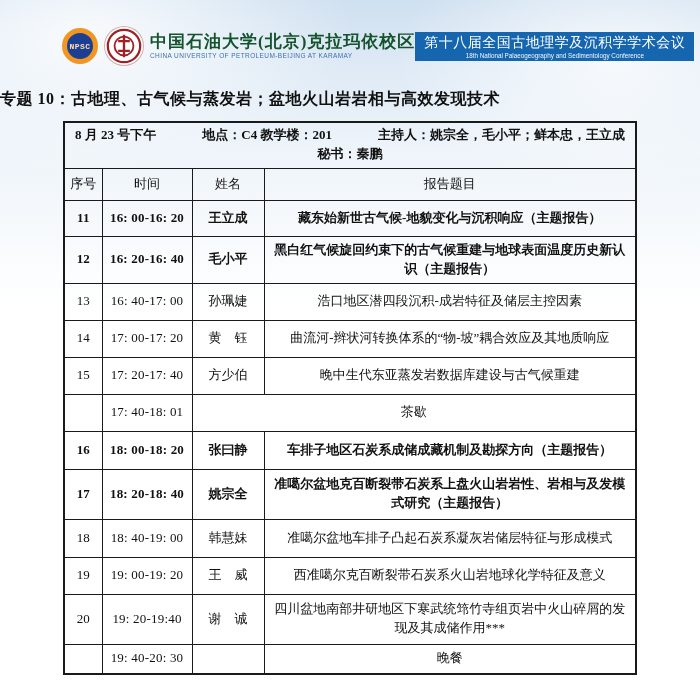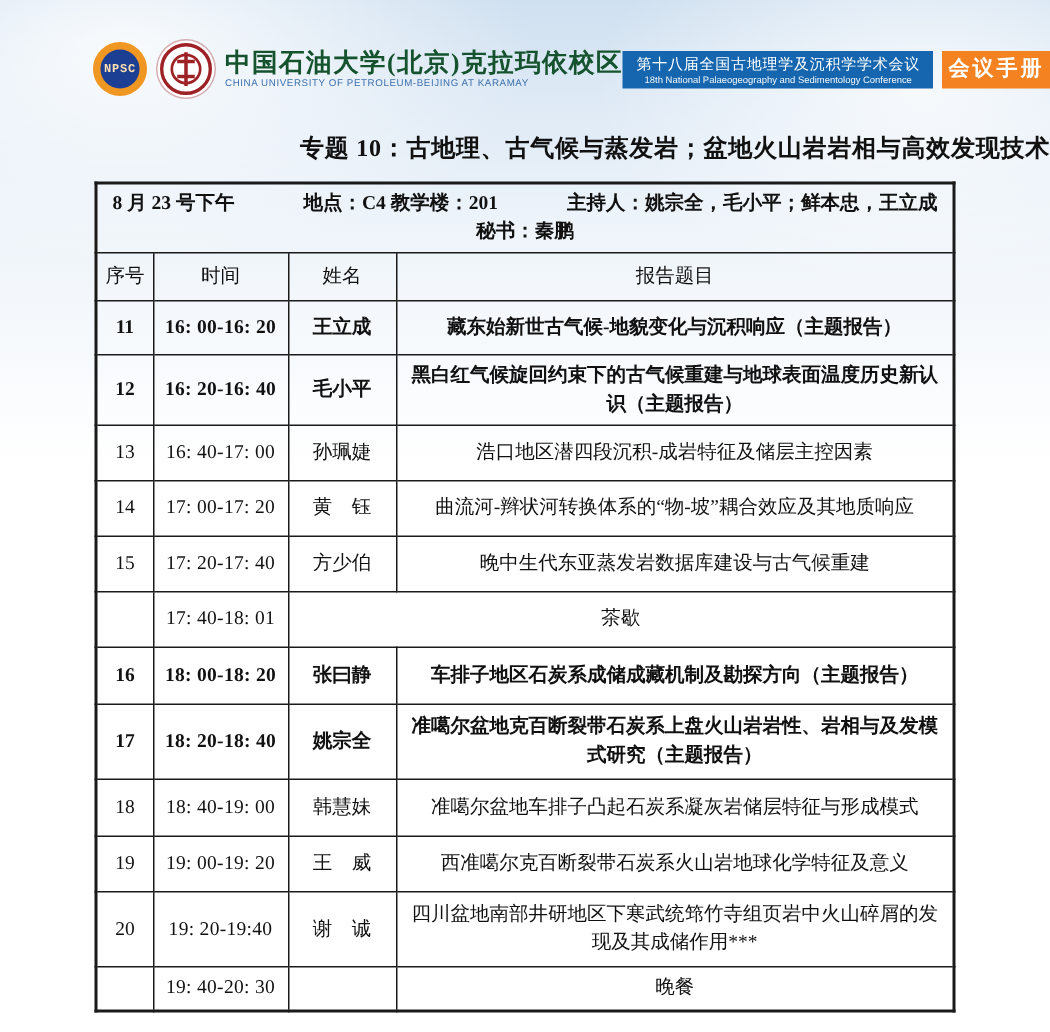--- a/index.html
+++ b/index.html
@@ -33,31 +33,31 @@
     box-shadow:0 0 0 1px rgba(158,33,37,.35);}
   .uni-names{line-height:1.1;}
   .uni-cn{font-size:17px;font-weight:bold;color:#14532d;letter-spacing:1px;white-space:nowrap;}
   .uni-en{font-size:6.5px;color:#3c71ae;letter-spacing:.4px;font-family:"Liberation Sans",sans-serif;white-space:nowrap;}
 
   .header-right{display:flex;align-items:stretch;gap:6px;}
   .conf-banner{
     background:#1566af;color:#fff;text-align:center;
     padding:2px 9px;display:flex;flex-direction:column;justify-content:center;
   }
-  .conf-cn{font-size:10px;letter-spacing:.5px;white-space:nowrap;}
+  .conf-cn{font-size:14px;letter-spacing:.5px;white-space:nowrap;}
   .conf-en{font-size:6.3px;font-family:"Liberation Sans",sans-serif;white-space:nowrap;opacity:.95;}
   .handbook-btn{
     background:#f58220;color:#fff;font-weight:bold;font-size:14px;
     display:flex;align-items:center;justify-content:center;
     width:72px;letter-spacing:2px;cursor:pointer;
   }
 
   
   .doc-title{
-    text-align:right;font-size:16px;font-weight:bold;
+    text-align:left;font-size:16px;font-weight:bold;
     margin:21px 0 11px 0;letter-spacing:.5px;
   }
 
   
   table.sched{
     width:574px;margin:0 auto;border-collapse:collapse;
     border:2px solid #1a1a1a;table-layout:fixed;font-size:13px;
   }
   table.sched td{
     border:1px solid #1a1a1a;text-align:center;vertical-align:middle;

